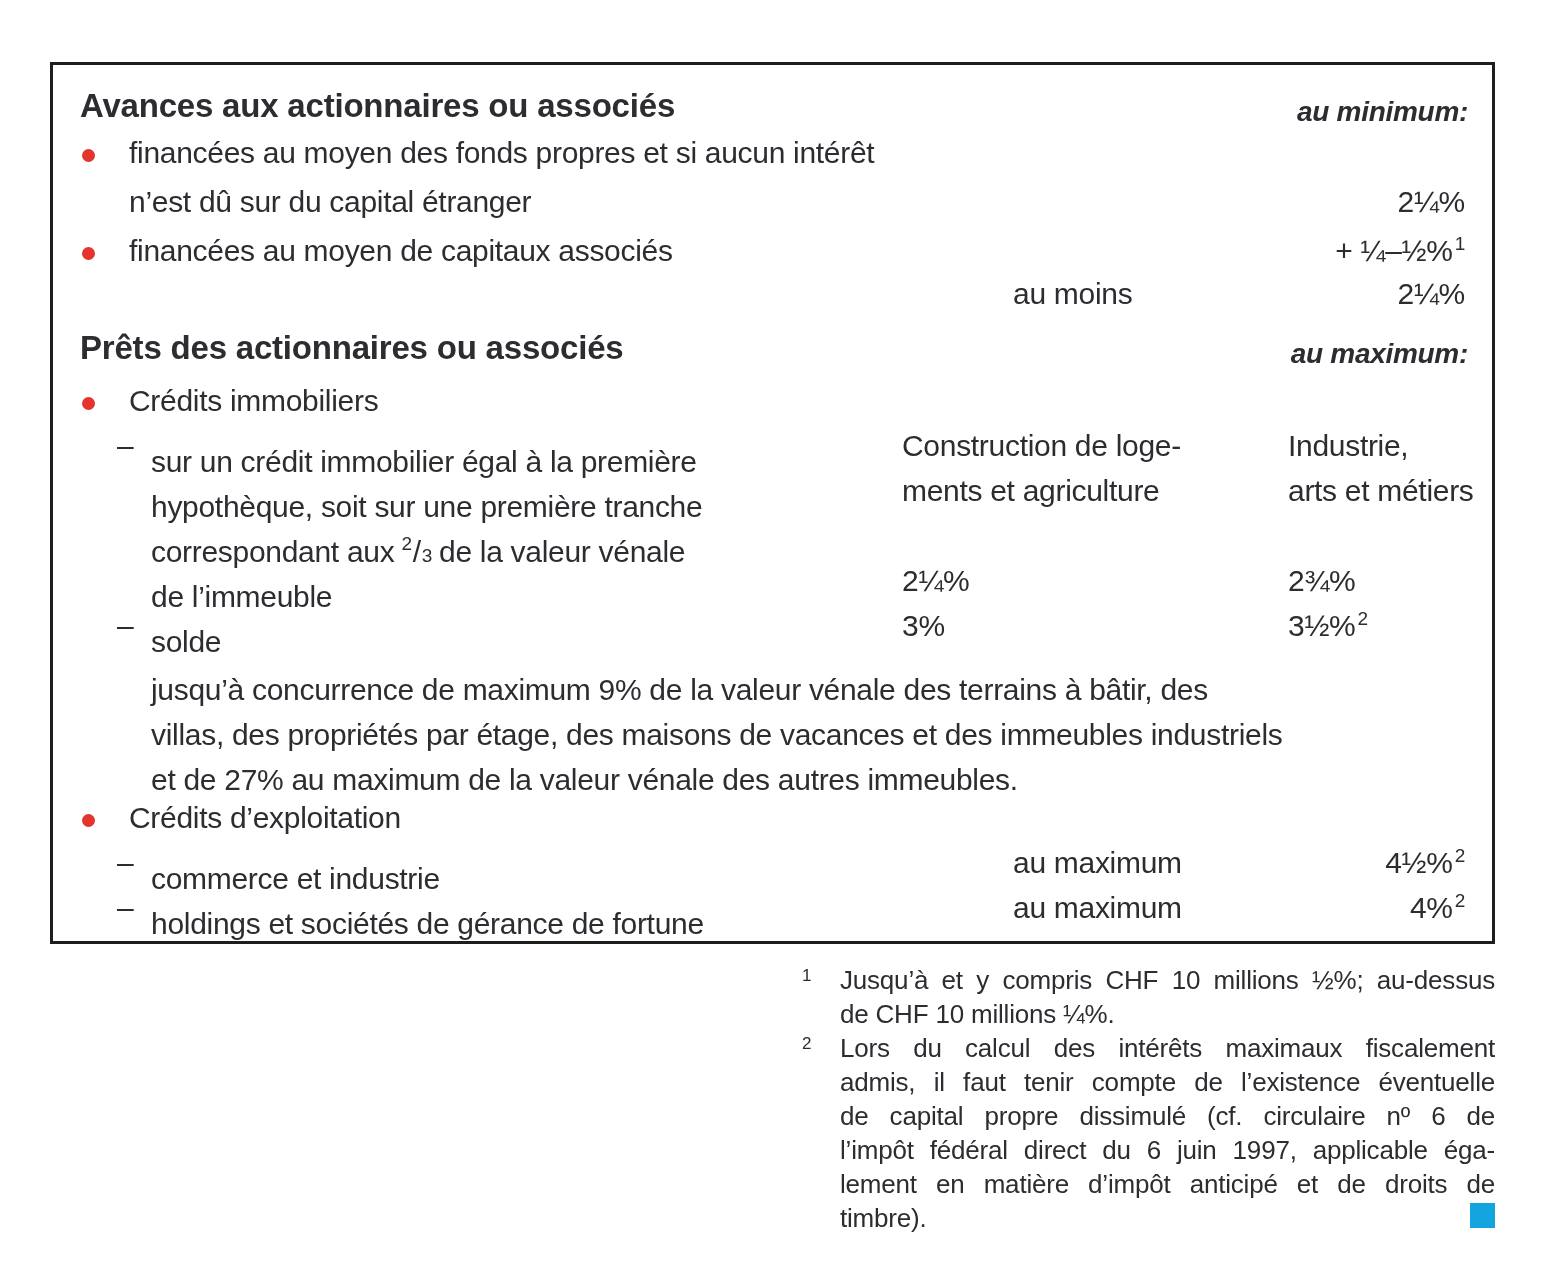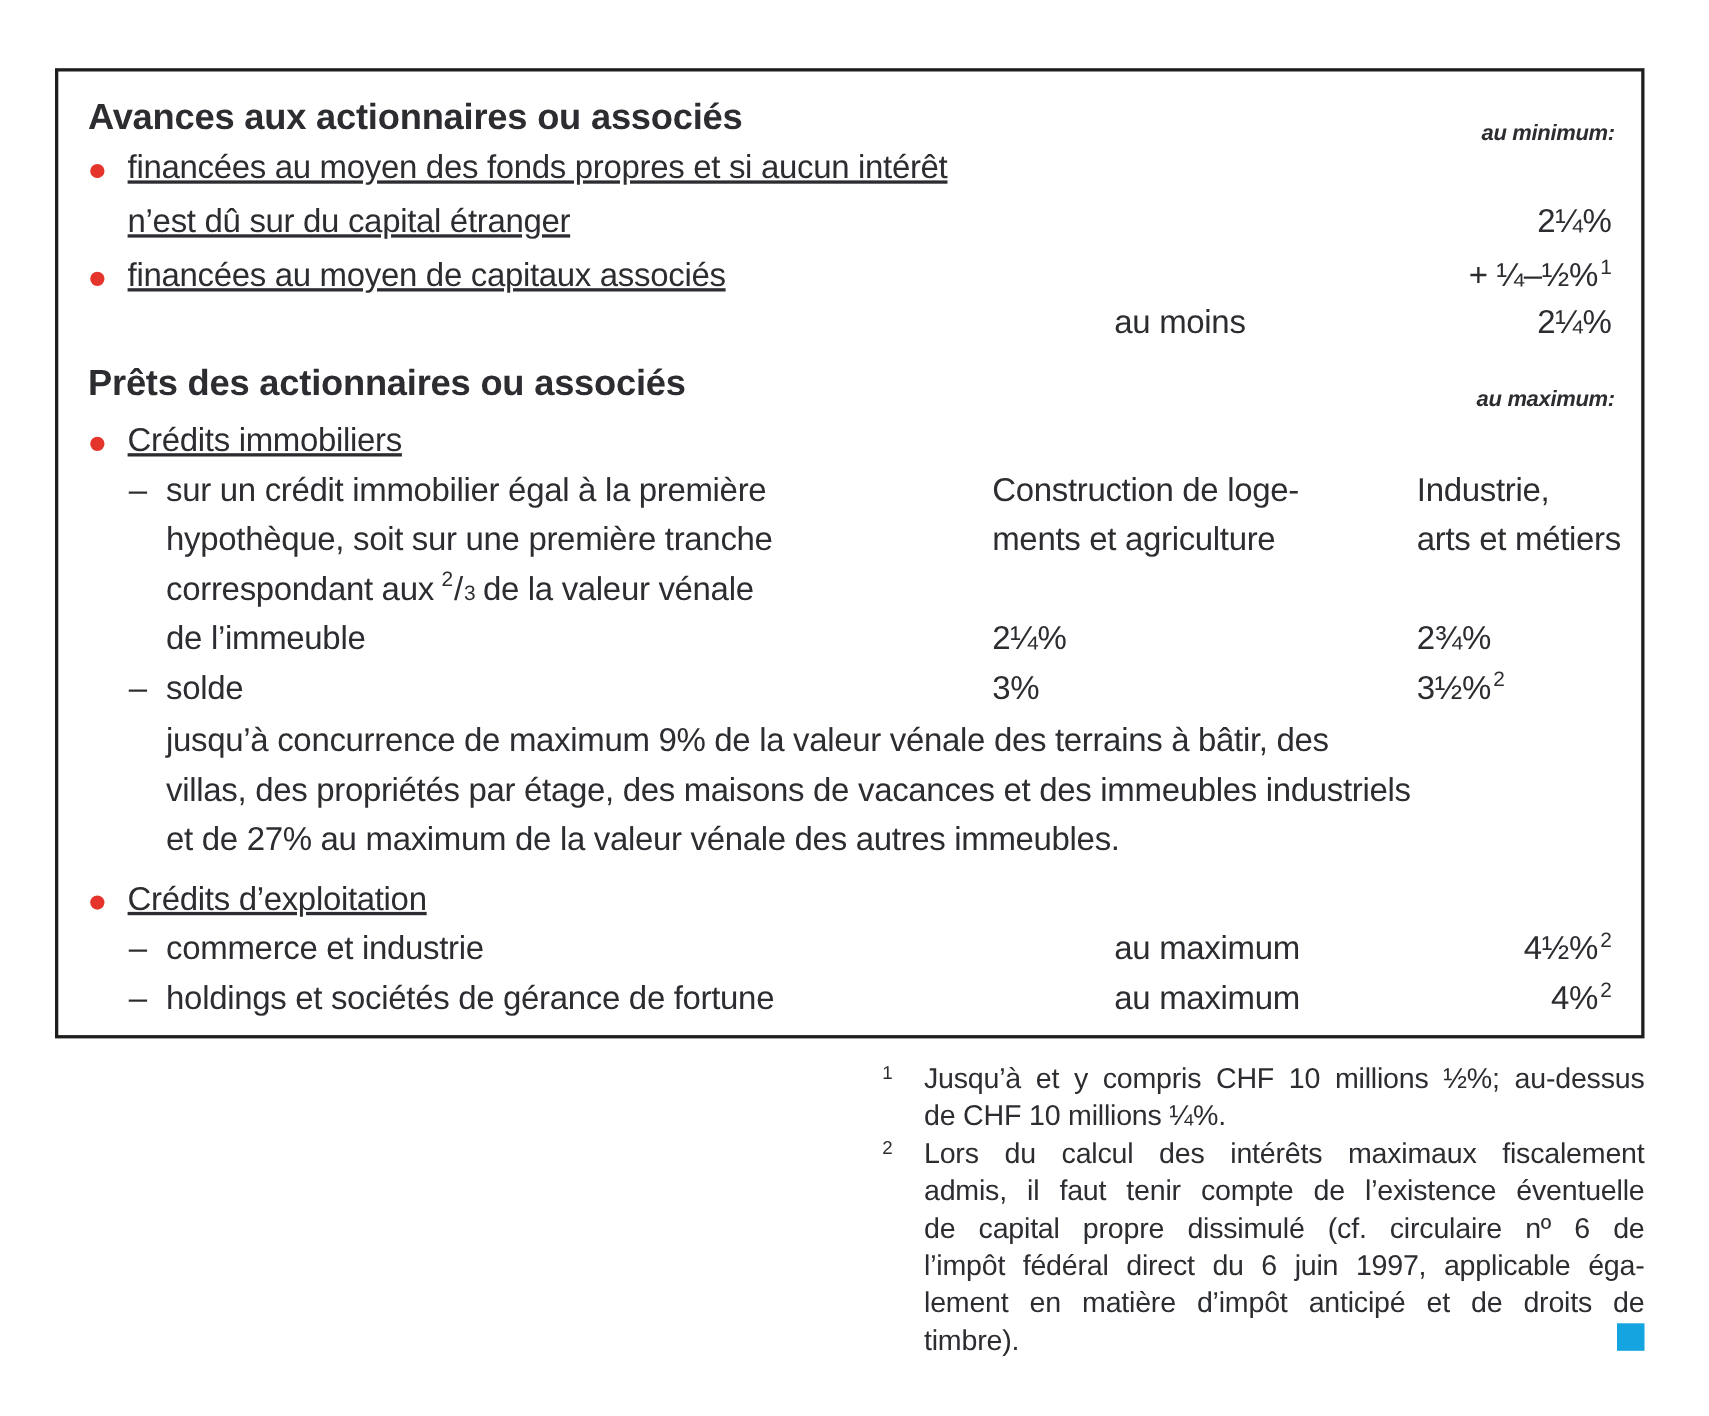--- a/index.html
+++ b/index.html
@@ -26,30 +26,30 @@
   }
   .row{
     position:absolute;left:0;right:0;height:45px;line-height:45px;
     font-size:30px;letter-spacing:-0.3px;white-space:nowrap;
   }
   .h{
     position:absolute;left:27px;top:0;
     font-weight:bold;font-size:33px;letter-spacing:-0.2px;
   }
   .qual{
-    position:absolute;right:24px;top:16px;
-    font-weight:bold;font-style:italic;font-size:20px;
+    position:absolute;right:24px;top:6px;
+    font-weight:bold;font-style:italic;font-size:28px;
   }
   .dot{
     position:absolute;left:29px;top:19px;width:13px;height:13px;
     border-radius:50%;background:var(--bullet-red);
   }
-  .main{position:absolute;left:63px;top:0;text-decoration:underline;}
+  .main{position:absolute;left:76px;top:0;}
   .dash{position:absolute;left:64px;top:0;}
-  .ind{position:absolute;left:98px;top:0;}
+  .ind{position:absolute;left:98px;top:16px;}
   .c2{position:absolute;left:817px;top:0;margin-left:32px;}
   .c3{position:absolute;left:1235px;top:0;}
   .mid{position:absolute;left:960px;top:0;}
   .val{position:absolute;right:27px;top:0;text-align:right;}
   .ref{
     font-size:19px;position:relative;top:-11px;margin-left:2px;
   }
   .fnum{font-size:19px;position:relative;top:-12px;margin-left:7px;}
   .fslash{margin:0 1px;}
   .fden{font-size:19px;margin-right:7px;}

